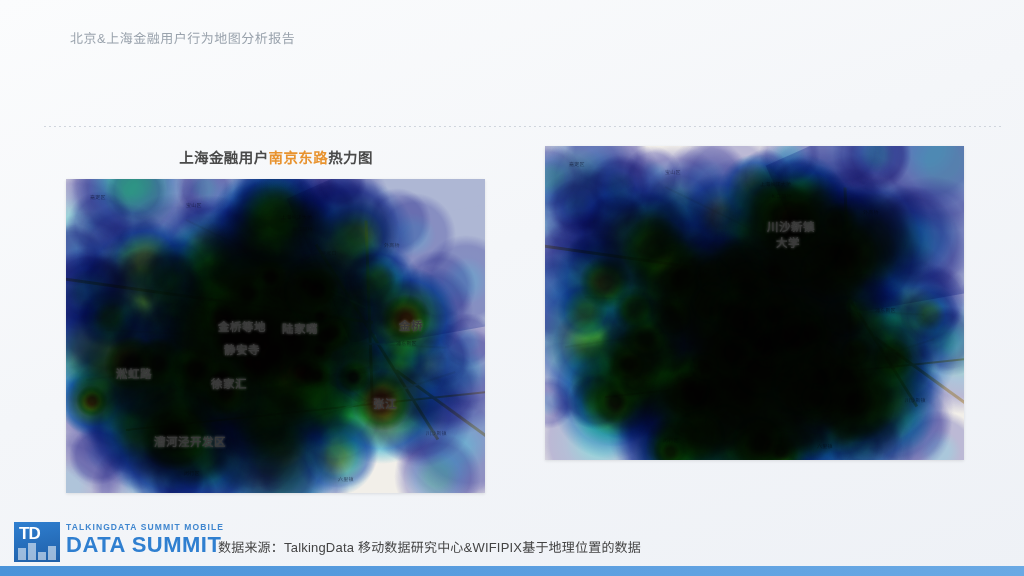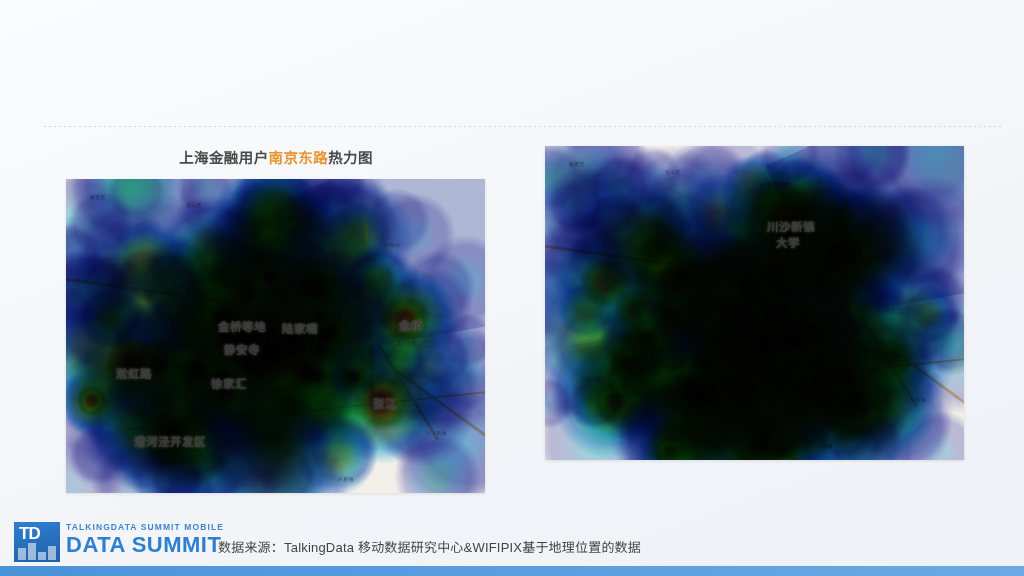--- a/index.html
+++ b/index.html
@@ -115,20 +115,21 @@
   .source{
     position:absolute;left:218px;bottom:20px;
     font-size:13px;color:#444;white-space:nowrap;letter-spacing:.2px;
   }
 </style>
 </head>
 <body>
 
 <div class="slide">
 
+  <div class="kicker">北京&amp;上海金融用户行为地图分析报告</div>
 
 
   <div class="divider"></div>
 
   <div class="panel left">
     <div class="panel-title">
       <span>上海金融用户</span><span class="hl">南京东路</span><span>热力图</span>
     </div>
     <div class="map" id="map-left">
         <div class="basemap">
@@ -417,21 +418,21 @@
           <div class="blob" style="left:208px;top:70px;width:84px;height:84px;background:radial-gradient(circle closest-side,rgb(234,221,54) 0%,rgb(234,221,54) 22%,rgb(114,227,130) 52%,rgb(90,200,232) 76%,rgba(255,255,255,0) 100%);opacity:0.8;mix-blend-mode:multiply;"></div>
           <div class="blob" style="left:230px;top:92px;width:40px;height:40px;background:radial-gradient(circle closest-side,rgb(238,82,30) 0%,rgb(238,82,30) 22%,rgb(233,226,56) 52%,rgb(120,228,123) 76%,rgba(255,255,255,0) 100%);opacity:0.95;mix-blend-mode:multiply;"></div>
           <div class="blob" style="left:113.8px;top:167.8px;width:92.4px;height:92.4px;background:radial-gradient(circle closest-side,rgb(234,221,54) 0%,rgb(234,221,54) 22%,rgb(114,227,130) 52%,rgb(90,200,232) 76%,rgba(255,255,255,0) 100%);opacity:0.8;mix-blend-mode:multiply;"></div>
           <div class="blob" style="left:138px;top:192px;width:44px;height:44px;background:radial-gradient(circle closest-side,rgb(236,74,28) 0%,rgb(236,74,28) 22%,rgb(234,221,54) 52%,rgb(125,229,117) 76%,rgba(255,255,255,0) 100%);opacity:0.95;mix-blend-mode:multiply;"></div>
         </div>
         <div class="maplabel" style="left:152px;top:139px;">金桥等地</div>
         <div class="maplabel" style="left:158px;top:162px;">静安寺</div>
         <div class="maplabel" style="left:216px;top:141px;">陆家嘴</div>
         <div class="maplabel" style="left:145px;top:196px;">徐家汇</div>
         <div class="maplabel" style="left:50px;top:186px;">淞虹路</div>
-        <div class="maplabel" style="left:68px;top:254px;">漕河泾开发区</div>
+        <div class="maplabel" style="left:88px;top:254px;">漕河泾开发区</div>
         <div class="maplabel" style="left:307px;top:216px;">张江</div>
         <div class="maplabel" style="left:333px;top:138px;">金桥</div>
       </div>
   </div>
 
   <div class="panel right">
     <div class="map" id="map-right">
         <div class="basemap">
           <div class="land"></div>
           <div class="water" style="left:242px;top:-40px;width:260px;height:160px;transform:rotate(-24deg);border-radius:0;"></div>

